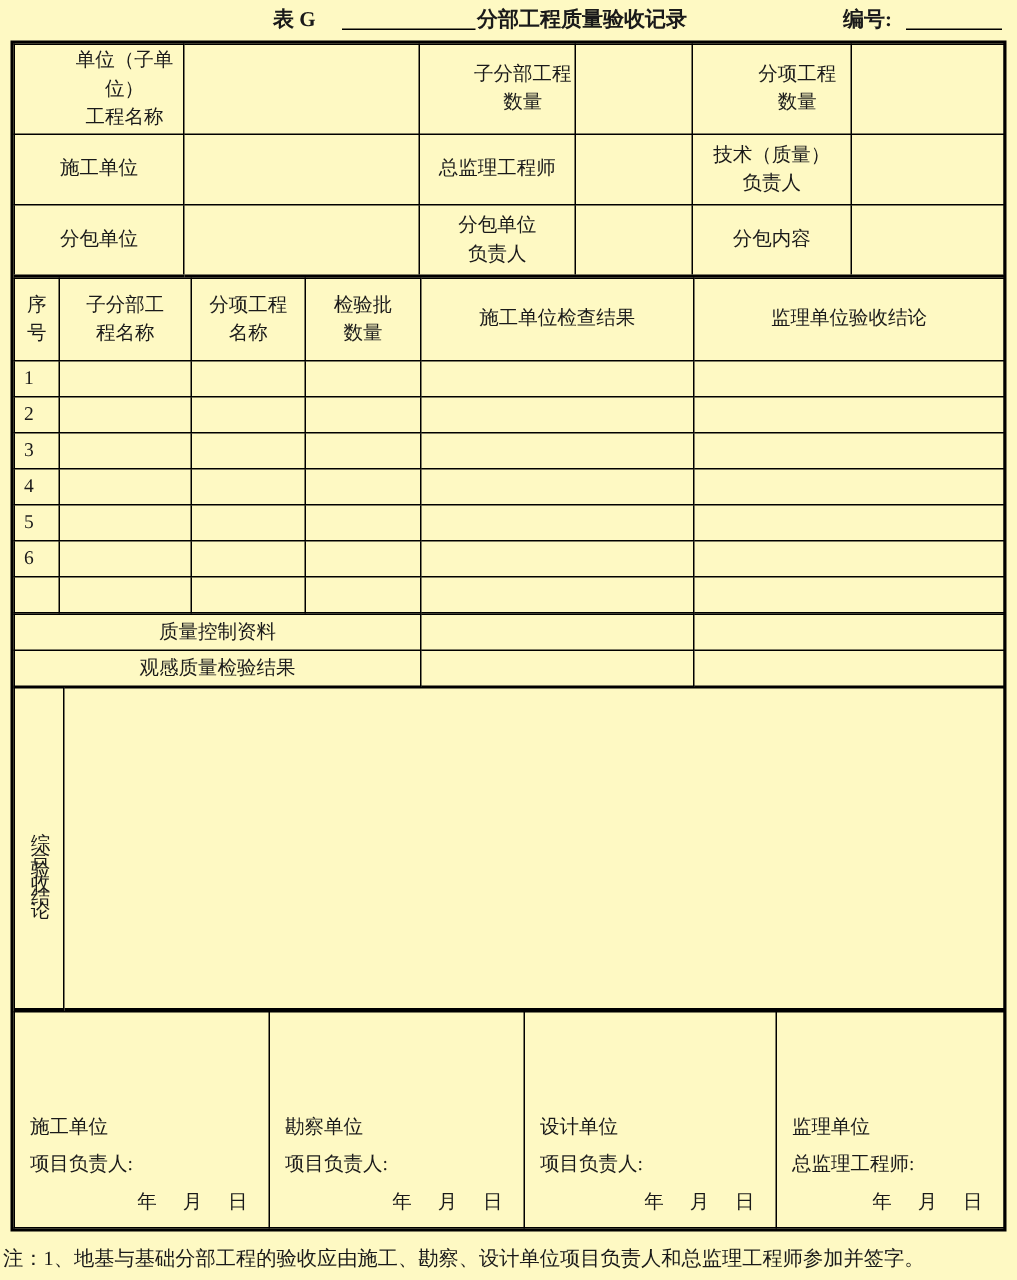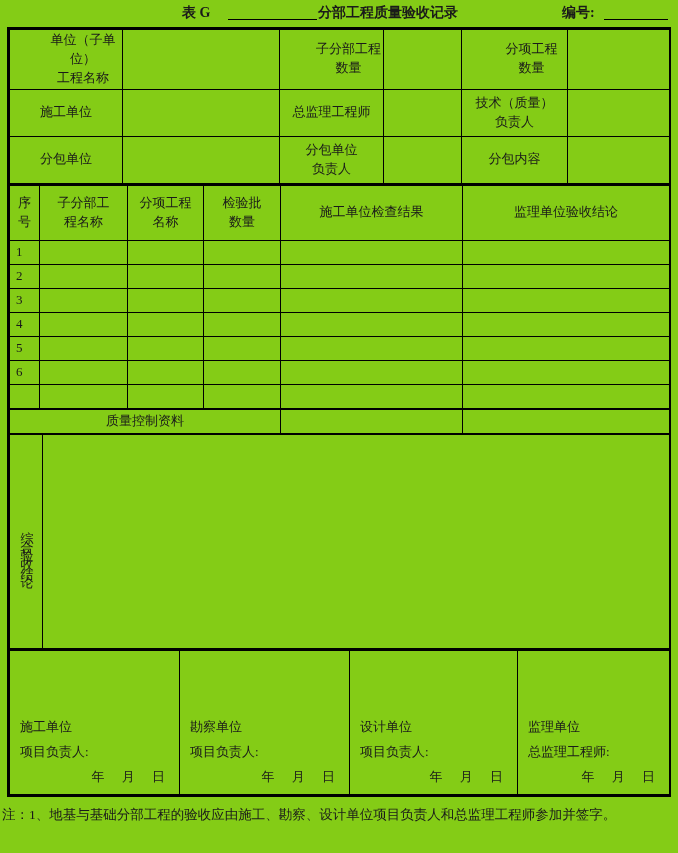--- a/index.html
+++ b/index.html
@@ -2,21 +2,21 @@
 <html><head>
 <meta charset="utf-8">
 <style>
   html,body { margin:0; padding:0; background:#ffffff; }
   body {
     width:678px; height:853px;
     font-family:"Liberation Serif","DejaVu Serif",serif;
     color:#1a1a1a;
     -webkit-font-smoothing:antialiased;
   }
-  .sheet { position:relative; width:678px; height:853px; background:#84cc16; }
+  .sheet { position:relative; width:678px; height:853px; background:#fef9c3; }
 
   
   .titlebar { position:relative; height:27px; font-size:14px; font-weight:bold; }
   .titlebar span { position:absolute; top:4px; white-space:nowrap; }
   .t-prefix { left:182px; }
   .t-main   { left:318px; }
   .t-no     { left:562px; }
   .t-blank  { border-bottom:1px solid #000; height:15px; }
   .t-blank1 { left:228px; width:89px; }
   .t-blank2 { left:604px; width:64px; }
@@ -205,20 +205,25 @@
         <col style="width:271px">
           <col style="width:182px">
           <col style="width:207px">
       </colgroup>
       <tbody>
           <tr>
         <td>质量控制资料</td>
         <td></td>
         <td></td>
       </tr>
+      <tr>
+        <td>观感质量检验结果</td>
+        <td></td>
+        <td></td>
+      </tr>
     </tbody>
       </table>
 
     <table class="concl">
       <colgroup>
         <col style="width:33px">
           <col style="width:627px">
       </colgroup>
       <tbody>
           <tr>

